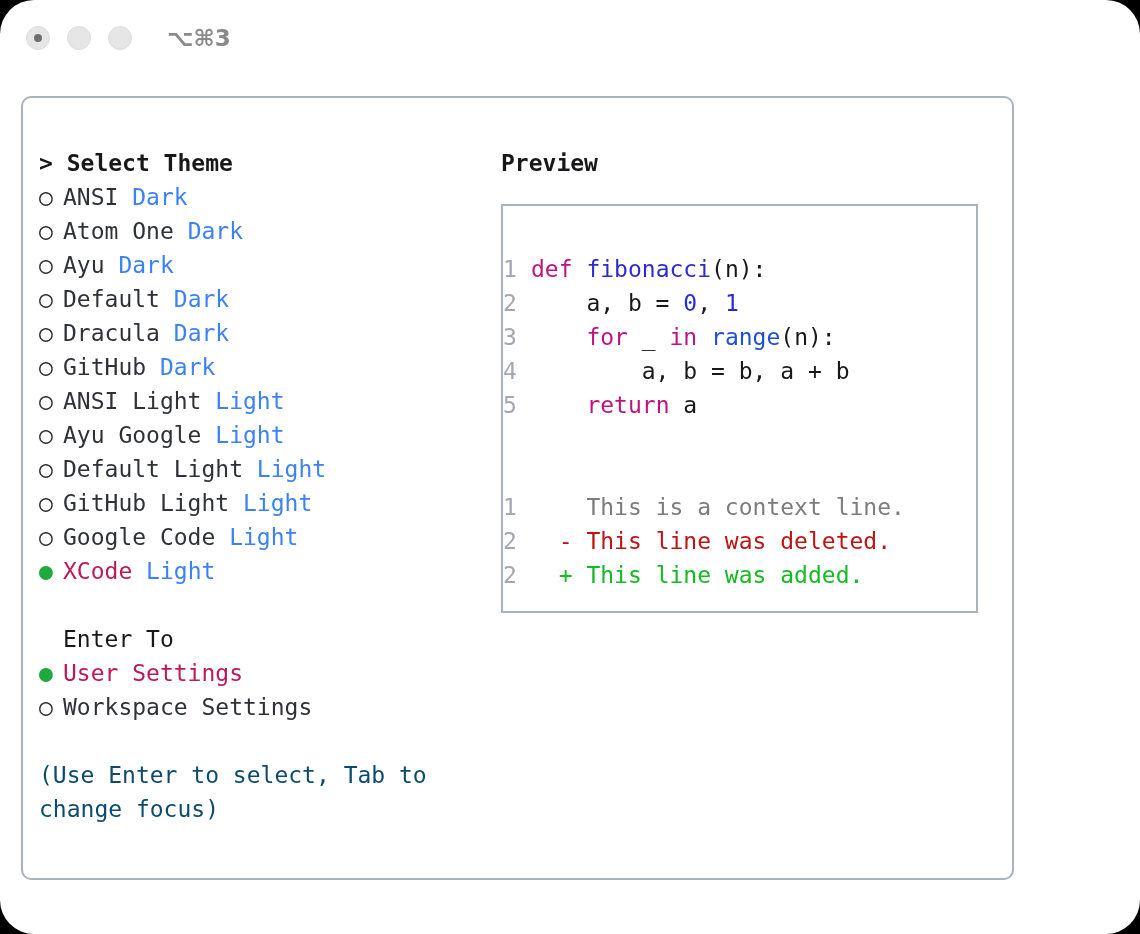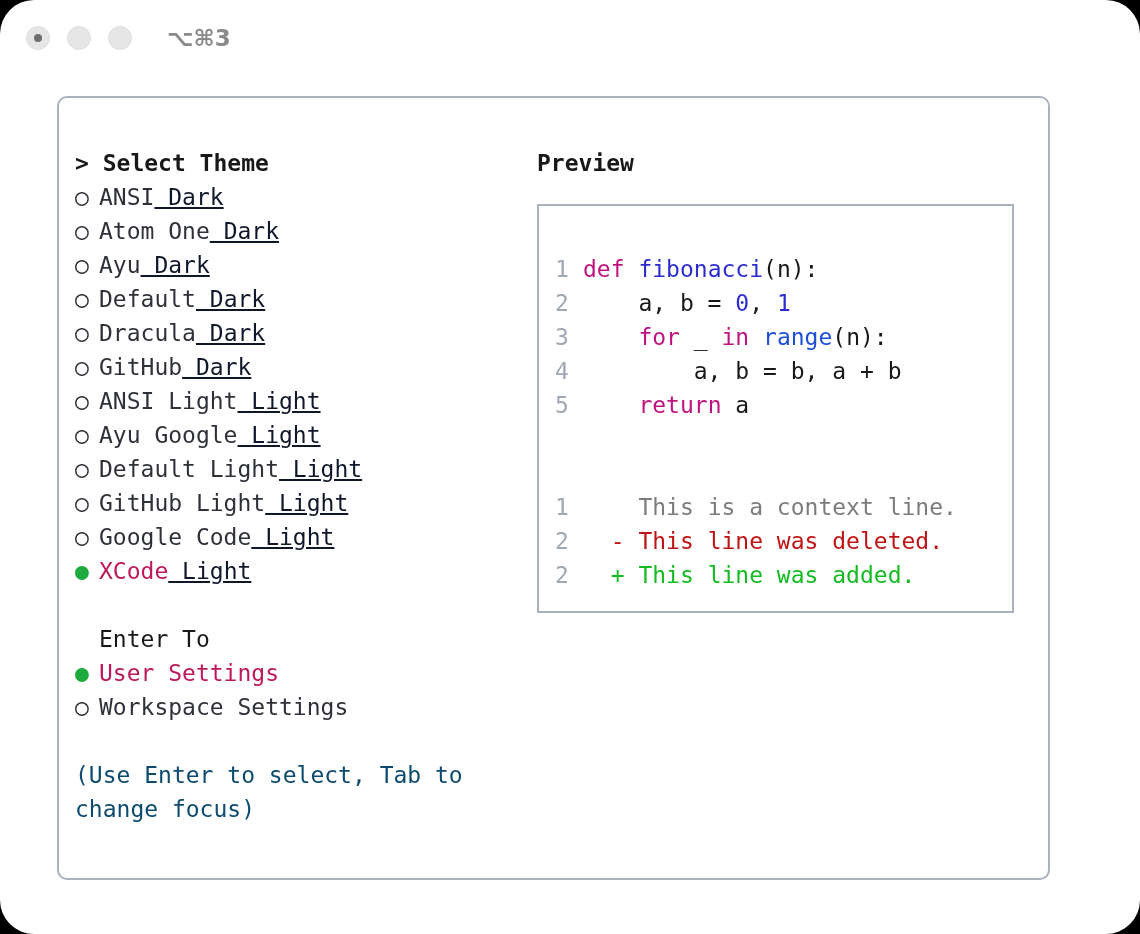--- a/index.html
+++ b/index.html
@@ -68,21 +68,20 @@
   .panel {
     position: absolute;
     left: 21px;
     top: 96px;
     width: 993px;
     height: 784px;
     border: 2px solid #aab2bd;
     border-radius: 10px;
     box-sizing: border-box;
     background: #ffffff;
-    margin-left: 36px;
   }
   .panel-inner {
     position: relative;
     width: 100%;
     height: 100%;
   }
   
   .left-col {
     position: absolute;
     left: 16px;
@@ -107,22 +106,21 @@
     width: 24px;
     color: #2e3238;
   }
   .opt-row.selected .marker {
     color: #1faa3f;
   }
   .opt-row.selected .label {
     color: #be185d;
   }
   .opt-row .tag {
-    color: #0f172a;
-    text-decoration: underline;
+    color: #3b82f6;
   }
   .section-gap {
     height: 34px;
   }
   .section-title {
     font-size: 23px;
     line-height: 34px;
     color: #18181b;
     white-space: pre;
     padding-left: 24px;
@@ -148,21 +146,21 @@
     line-height: 34px;
     white-space: pre;
   }
   .preview-box {
     margin-top: 24px;
     width: 477px;
     height: 409px;
     border: 2px solid #aab2bd;
     box-sizing: border-box;
     background: #ffffff;
-    padding: 46px 0 0 16px;
+    padding: 46px 0 0 0;
   }
   .code-line {
     font-size: 23px;
     line-height: 34px;
     white-space: pre;
   }
   .ln {
     display: inline-block;
     width: 28px;
     color: #a0a8b4;

